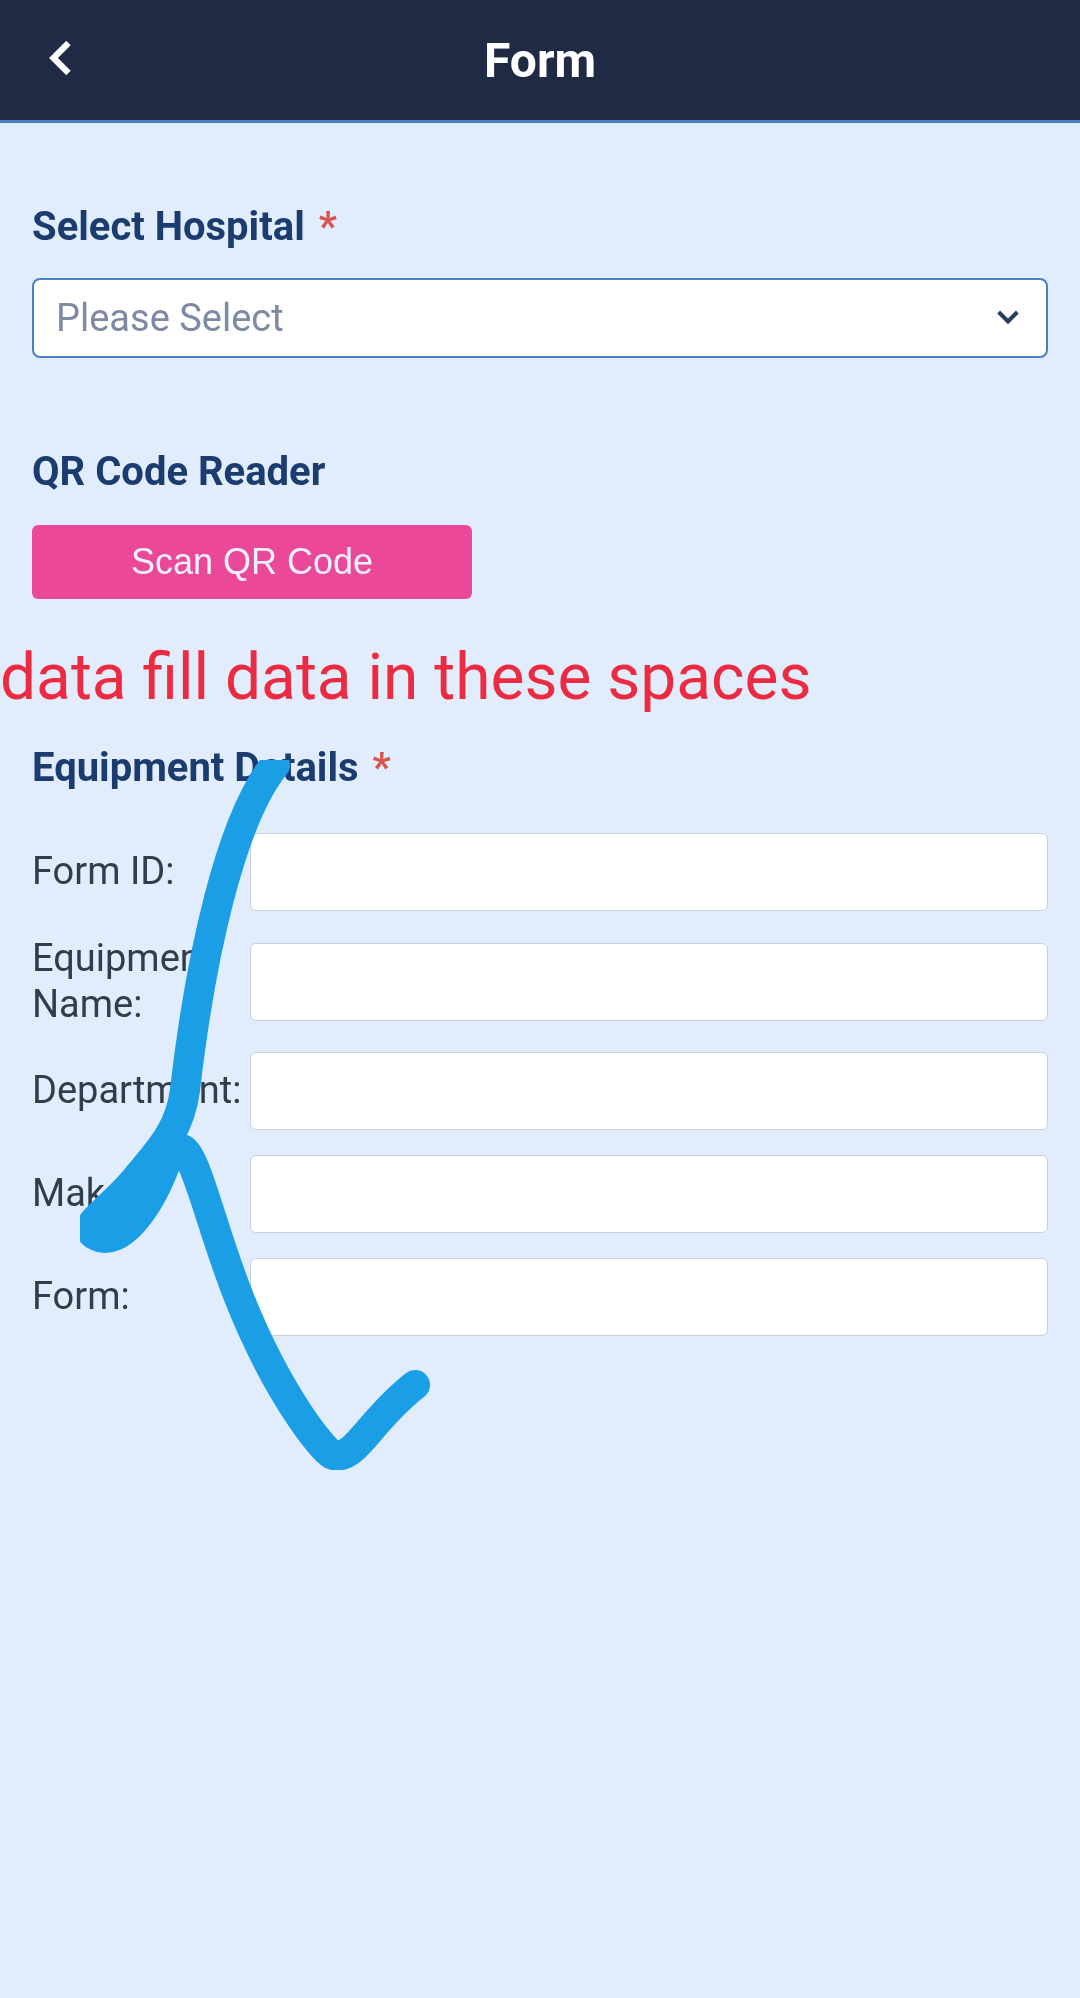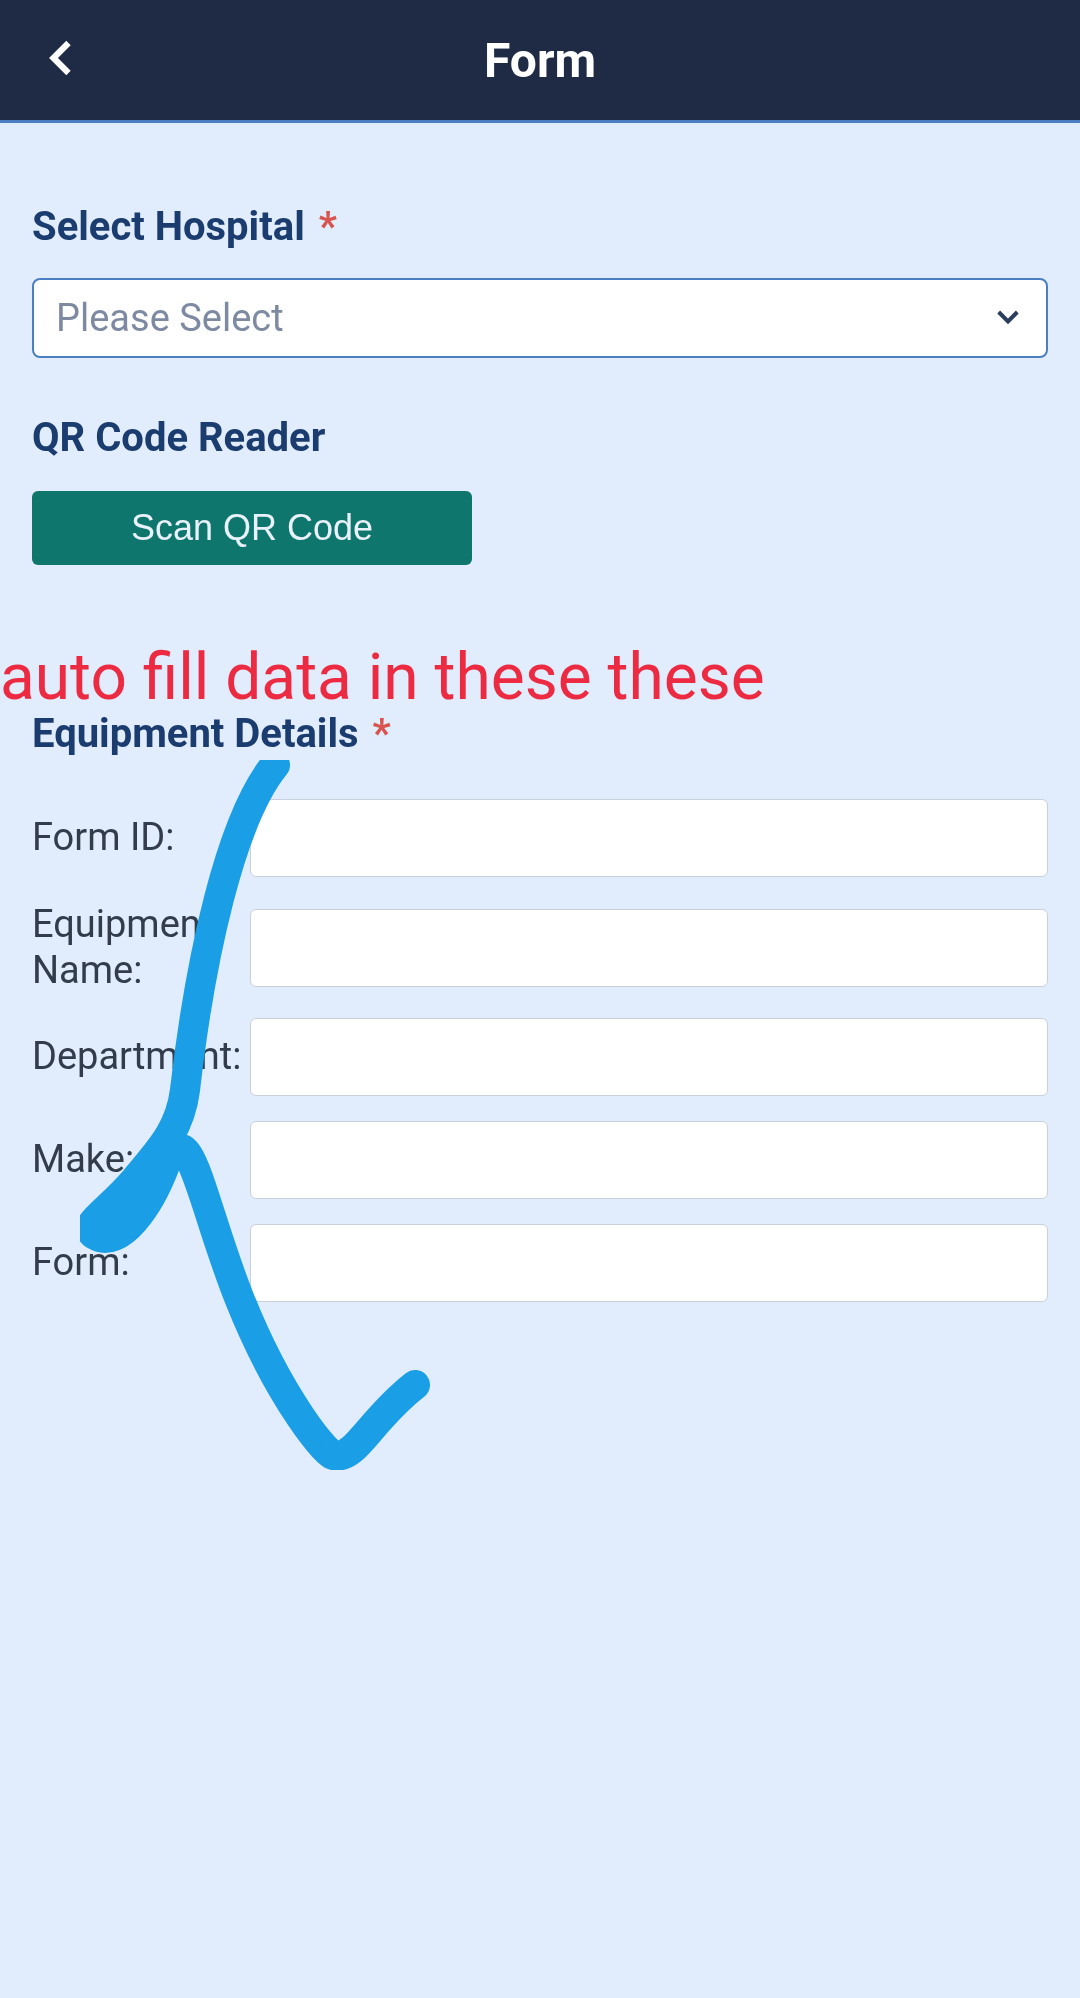--- a/index.html
+++ b/index.html
@@ -42,21 +42,21 @@
       margin: 0 auto;
     }
     .header-divider {
       height: 3px;
       background: #4a7fc2;
     }
     .content {
       padding: 80px 32px 40px 32px;
     }
     .field-group {
-      margin-bottom: 56px;
+      margin-bottom: 90px;
     }
     .field-label {
       color: #1b3c6e;
       font-size: 40px;
       font-weight: 700;
       display: inline-block;
     }
     .required {
       color: #d9534f;
       font-size: 40px;
@@ -85,21 +85,21 @@
       stroke-width: 3;
       fill: none;
     }
     .qr-label {
       color: #1b3c6e;
       font-size: 40px;
       font-weight: 700;
       margin-bottom: 30px;
     }
     .scan-button {
-      background: #0f766e;
+      background: #ec4899;
       color: #e9f1fb;
       font-size: 36px;
       border: none;
       border-radius: 6px;
       width: 440px;
       height: 74px;
       display: flex;
       align-items: center;
       justify-content: center;
       cursor: pointer;
@@ -220,19 +220,19 @@
 
     <div class="detail-row">
       <div class="detail-label">Form:</div>
       <input class="detail-input" type="text" value="" style="">
     </div>
 
 
   </div>
 </div>
 
-<div class="annotation">auto fill data in these these</div>
+<div class="annotation">data fill data in these spaces</div>
 
 <div class="scribble">
   <svg viewBox="0 0 350 710">
     <path d="M 195 5 C 150 60, 120 200, 105 330 C 100 370, 80 390, 55 420 C 25 455, 0 465, 15 475 C 40 490, 70 445, 85 405 C 110 350, 120 440, 160 540 C 200 640, 250 700, 255 695 C 275 700, 290 660, 335 625" stroke="#1a9ee6" stroke-width="30" fill="none" stroke-linecap="round" stroke-linejoin="round"></path>
   </svg>
 </div>
 
 </body></html>

